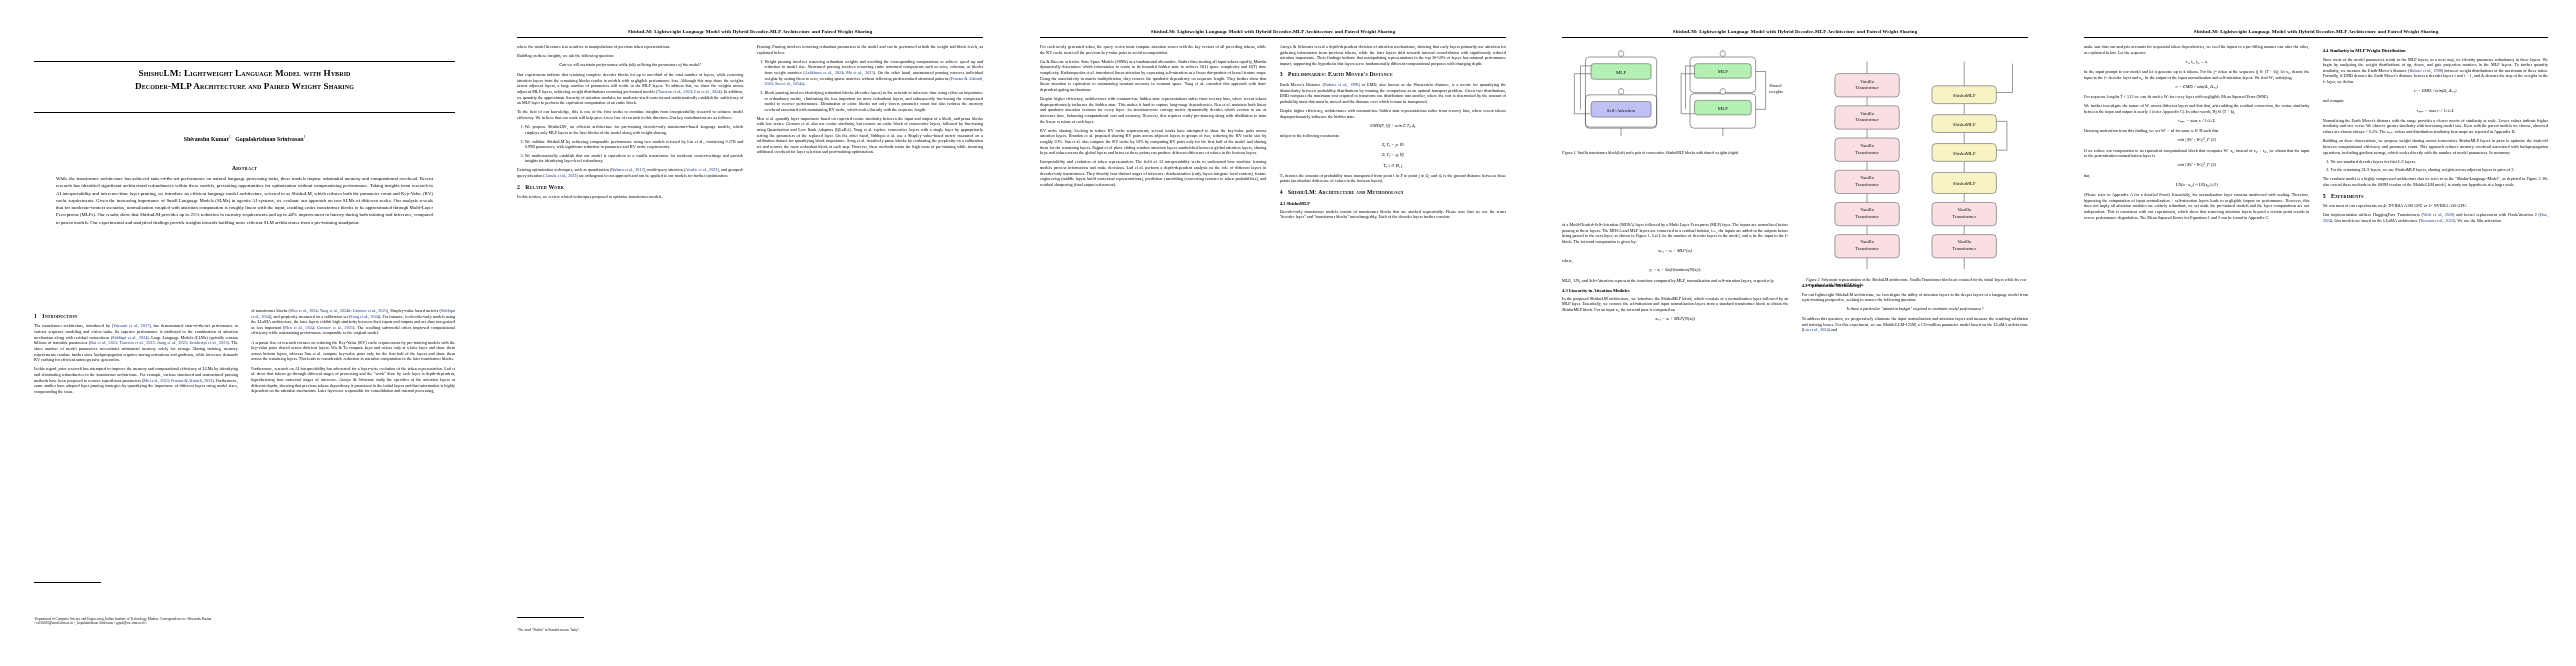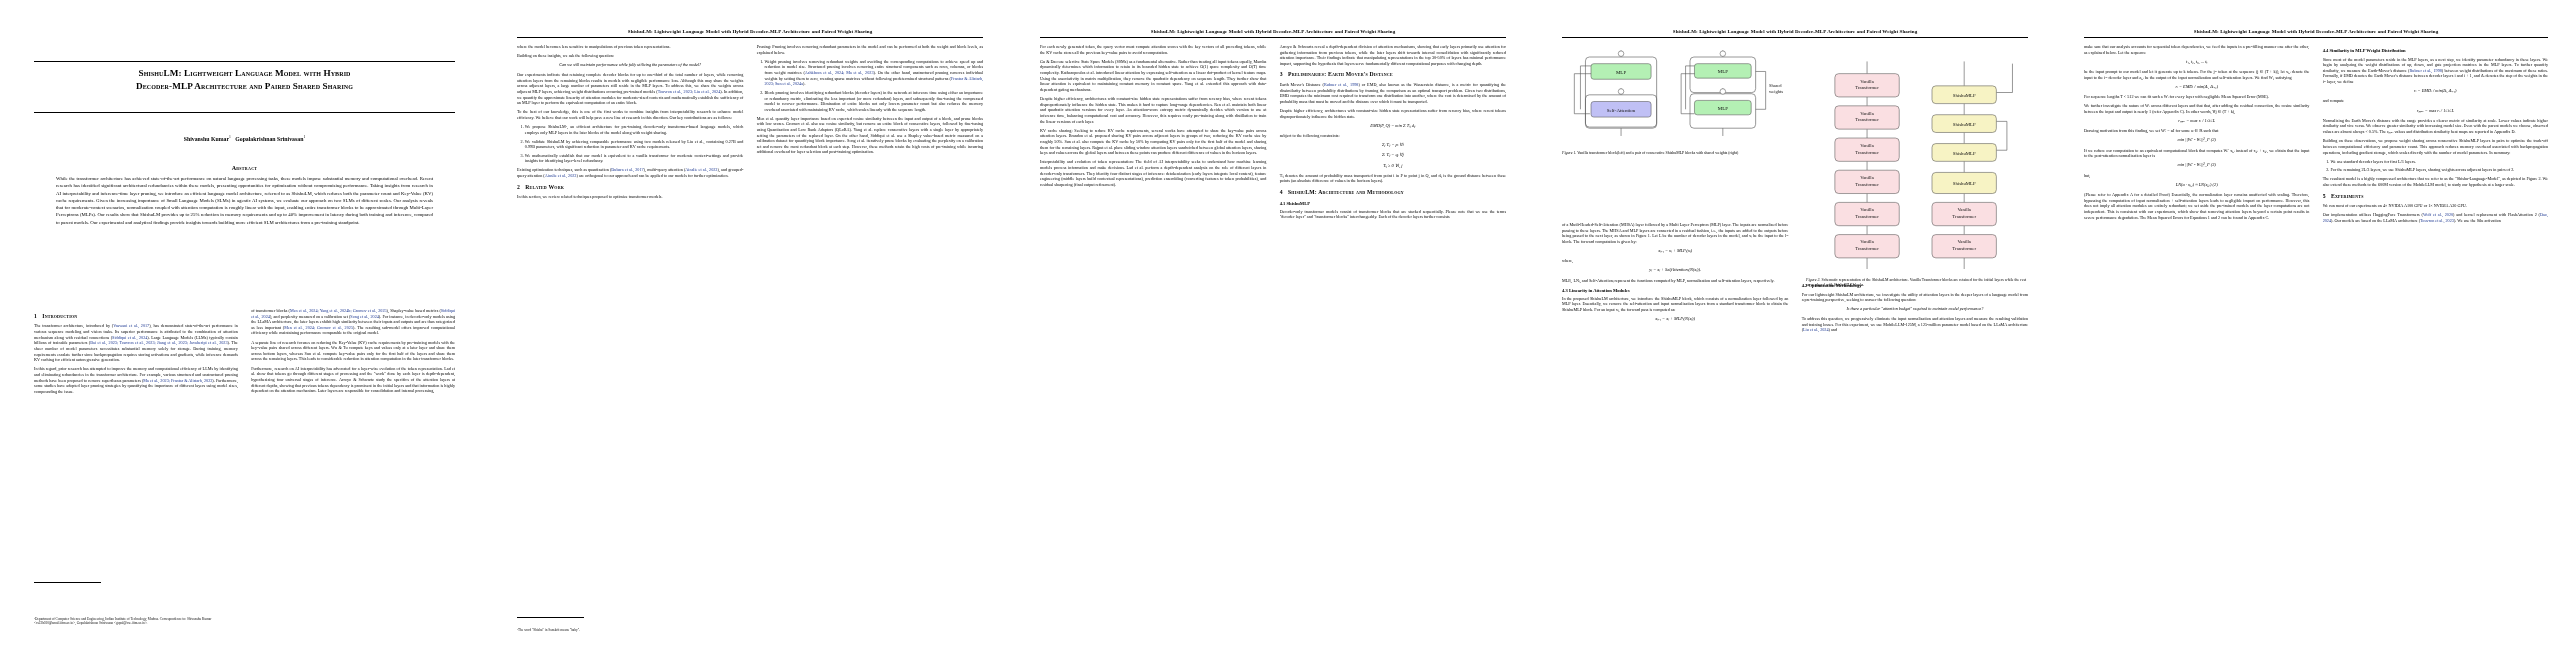--- a/index.html
+++ b/index.html
@@ -56,21 +56,21 @@
 </head>
 <body>
 
 <div class="sheet">
 
   <div class="page p1">
 
     <div class="trule-top"></div>
     <div class="title">
       <div>ShishuLM: Lightweight Language Model with Hybrid</div>
-      <div>Decoder-MLP Architecture and Paired Shared Sharing</div>
+      <div>Decoder-MLP Architecture and Paired Weight Sharing</div>
     </div>
     <div class="trule-bot"></div>
 
     <div class="authors">
       <span>Shivanshu Kumar</span><sup>1</sup>&nbsp;&nbsp;&nbsp;<span>Gopalakrishnan Srinivasan</span><sup>1</sup>
     </div>
 
     <div class="abshead">Abstract</div>
     <div class="abstext">While the transformer architecture has achieved state-of-the-art performance on natural language processing tasks, these models impose substantial memory and computational overhead. Recent research has identified significant architectural redundancies within these models, presenting opportunities for optimization without compromising performance. Taking insights from research in AI interpretability and inference-time layer pruning, we introduce an efficient language model architecture, referred to as ShishuLM, which reduces both the parameter count and Key-Value (KV) cache requirements. Given the increasing importance of Small Language Models (SLMs) in agentic AI systems, we evaluate our approach on two SLMs of different scales. Our analysis reveals that for moderate-context scenarios, normalization coupled with attention computation is roughly linear with the input, enabling entire transformer blocks to be approximated through Multi-Layer Perceptrons (MLPs). Our results show that ShishuLM provides up to 25% reduction in memory requirements and up to 40% improvement in latency during both training and inference, compared to parent models. Our experimental and analytical findings provide insights towards building more efficient SLM architectures from a pre-training standpoint.</div>
 

